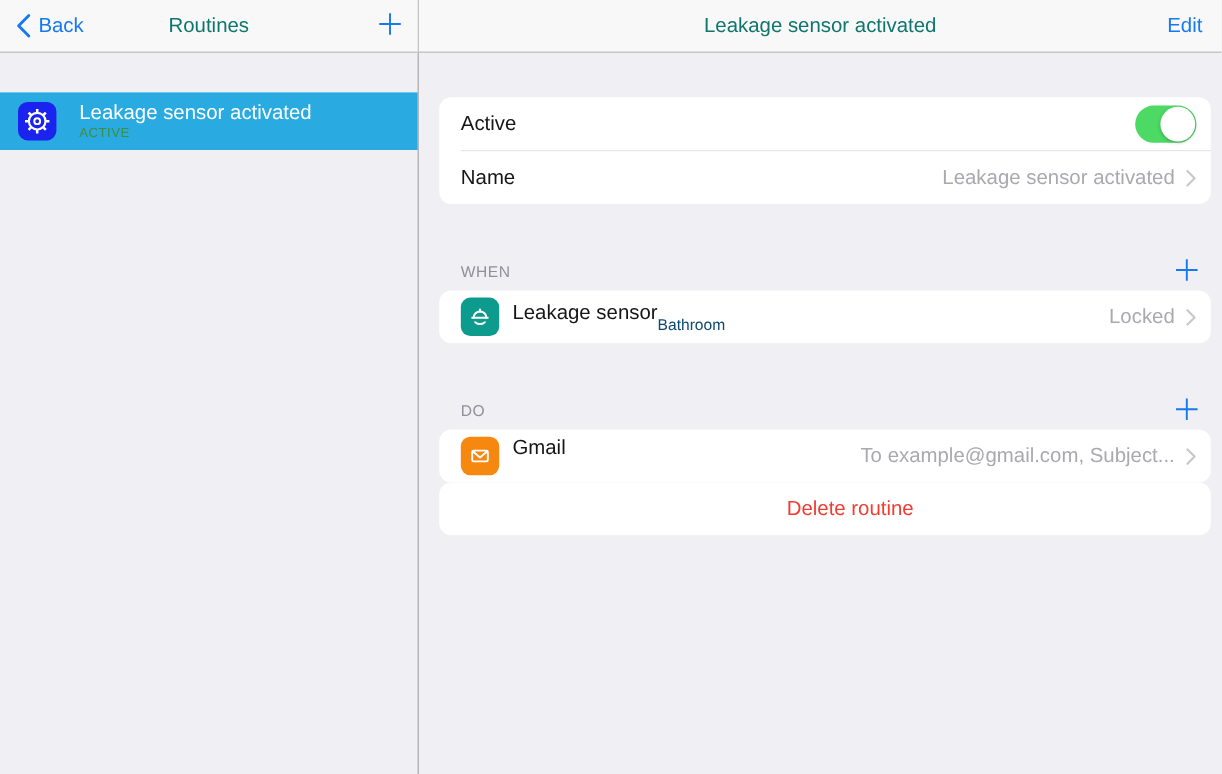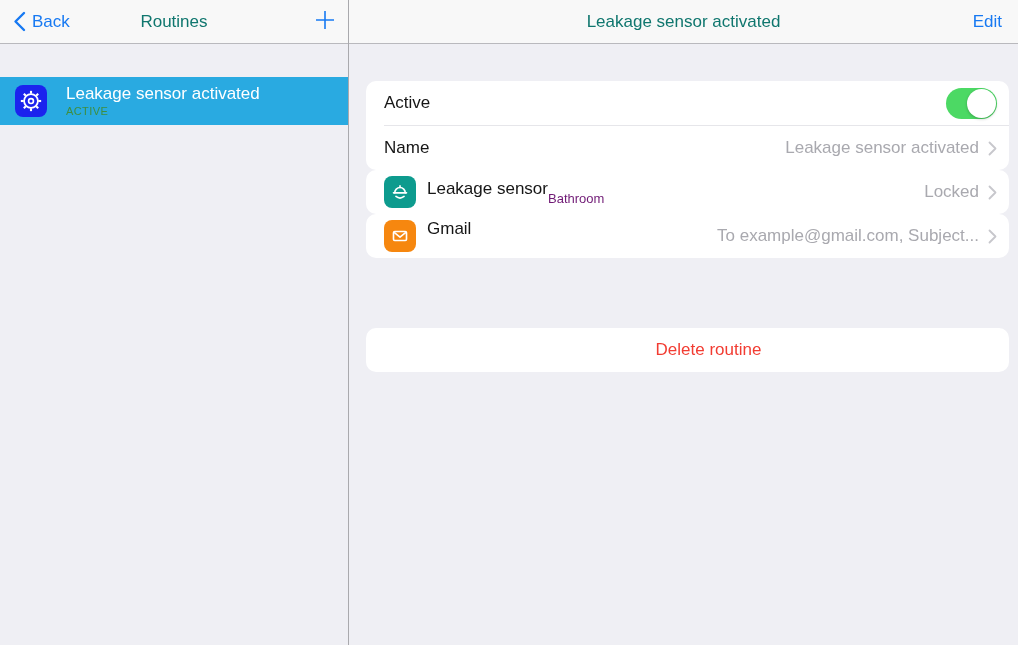--- a/index.html
+++ b/index.html
@@ -103,26 +103,26 @@
   }
   .service-icon {
     width:32px; height:32px; border-radius:8px; flex-shrink:0;
     display:flex; align-items:center; justify-content:center;
     margin-right:11px;
   }
   .service-icon.teal   { background:var(--sensor-icon-bg,#0d9b8e); }
   .service-icon.orange { background:var(--gmail-icon-bg,#f6870f); }
   .item-text { display:flex; flex-direction:row; min-width:0; }
   .item-title { font-size:17px; color:#161616; line-height:1.15; white-space:nowrap; }
-  .item-sub { font-size:13px; color:#701a75; margin-top:12px; white-space:nowrap; }
+  .item-sub { font-size:13px; color:#0c4a6e; margin-top:12px; white-space:nowrap; }
   .row.top-title { align-items:center;justify-content:flex-end; }
   .row.top-title .item-text { align-self:flex-start; margin-top:5px; }
   
   .delete-btn {
-    margin-top:70px; height:44px; width:100%;
+    height:44px; width:100%;
     background:var(--card,#ffffff); border:none; border-radius:10px;
     font-size:17px; color:var(--destructive,#f23c32);
     cursor:pointer; font-family:inherit;padding-left:48px;
   }
 </style>
 </head>
 <body>
 
 <div class="sidebar">
   <div class="navbar">
@@ -194,20 +194,30 @@
         <span class="row-value">Leakage sensor activated</span>
         <span class="chev">
           <svg width="9" height="15" viewBox="0 0 9 15">
               <polyline points="1.5,1.5 7.5,7.5 1.5,13.5" fill="none" stroke="#c7c7cc" stroke-width="1.8" stroke-linecap="round" stroke-linejoin="round"></polyline>
             </svg>
         </span>
       </div>
     </div>
 
     
+    <div class="section-head">
+      <span class="section-label">WHEN</span>
+      <button class="plus-btn">
+        <span>
+          <svg width="20" height="20" viewBox="0 0 20 20">
+              <path d="M10 1 V19 M1 10 H19" stroke="var(--accent,#1779f2)" stroke-width="1.6" fill="none"></path>
+            </svg>
+        </span>
+      </button>
+    </div>
     <div class="card">
       <div class="row">
         <span class="service-icon teal">
           <svg width="26" height="26" viewBox="0 0 32 32" fill="none" stroke="#ffffff" stroke-width="2" stroke-linecap="round">
             <path d="M9.5 17 A6.5 6.5 0 0 1 22.5 17"></path>
             <line x1="8" y1="17" x2="24" y2="17"></line>
             <line x1="16" y1="8.5" x2="16" y2="10.5"></line>
             <path d="M11 21.5 Q16 25.5 21 21.5"></path>
           </svg>
         </span>
@@ -219,20 +229,30 @@
         <span class="row-value">Locked</span>
         <span class="chev">
           <svg width="9" height="15" viewBox="0 0 9 15">
               <polyline points="1.5,1.5 7.5,7.5 1.5,13.5" fill="none" stroke="#c7c7cc" stroke-width="1.8" stroke-linecap="round" stroke-linejoin="round"></polyline>
             </svg>
         </span>
       </div>
     </div>
 
     
+    <div class="section-head">
+      <span class="section-label">DO</span>
+      <button class="plus-btn">
+        <span>
+          <svg width="20" height="20" viewBox="0 0 20 20">
+              <path d="M10 1 V19 M1 10 H19" stroke="var(--accent,#1779f2)" stroke-width="1.6" fill="none"></path>
+            </svg>
+        </span>
+      </button>
+    </div>
     <div class="card">
       <div class="row top-title">
         <span class="service-icon orange">
           <svg width="26" height="26" viewBox="0 0 32 32" fill="none" stroke="#ffffff" stroke-width="2" stroke-linejoin="round">
             <rect x="8" y="10.5" width="16" height="11" rx="1.5"></rect>
             <polyline points="8.8,11.5 16,17.5 23.2,11.5"></polyline>
           </svg>
         </span>
         <span class="item-text">
           <span class="item-title">Gmail</span>

